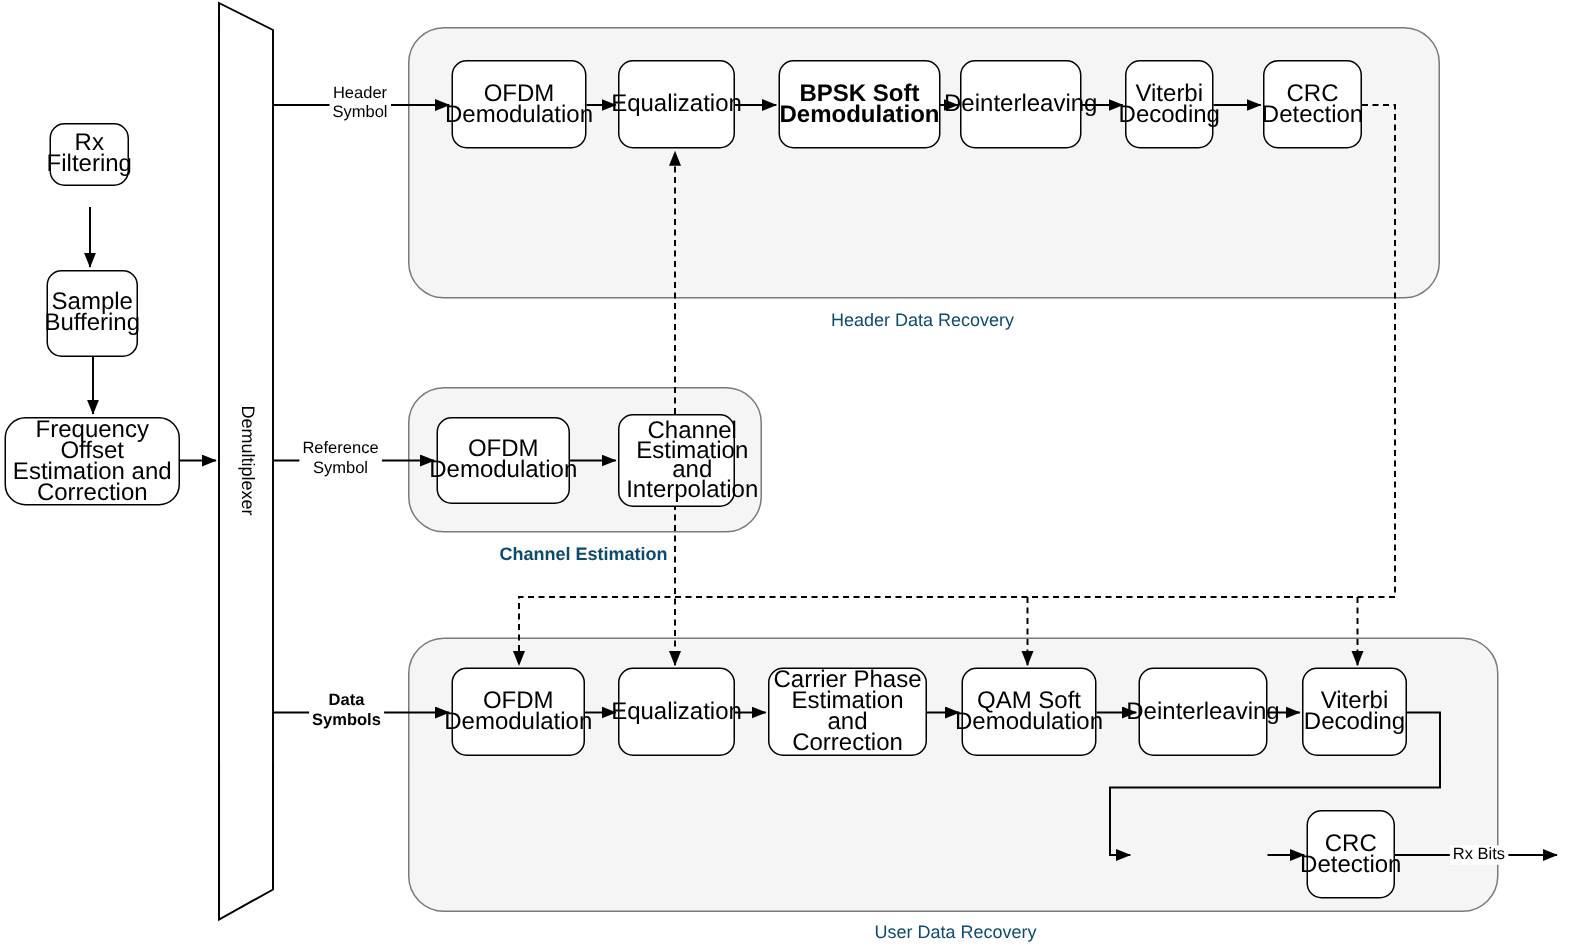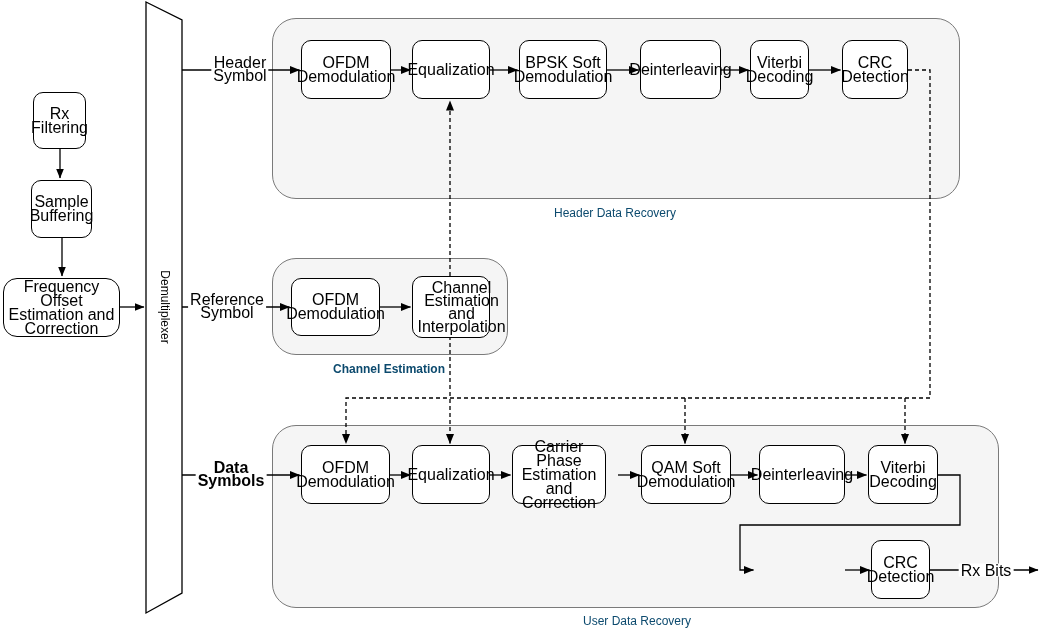--- a/index.html
+++ b/index.html
@@ -17,21 +17,21 @@
   }
   #lines{position:absolute;left:0;top:0;z-index:2;}
   .block{
     position:absolute;background:#ffffff;border:1.5px solid #000000;border-radius:10px;
     display:flex;align-items:center;justify-content:center;text-align:center;
     font-size:16px;line-height:14px;white-space:pre-line;z-index:3;box-sizing:border-box;
     padding:2px;
   }
   .edge-label{
     position:absolute;transform:translate(-50%,-50%);z-index:4;background:#ffffff;
-    font-size:16px;line-height:13px;text-align:center;white-space:pre-line;padding:0 2px;
+    font-size:11px;line-height:13px;text-align:center;white-space:pre-line;padding:0 2px;
   }
   .demux-label{
     position:absolute;transform:translate(-50%,-50%) rotate(90deg);z-index:3;
     font-size:12px;white-space:nowrap;
   }
 </style>
 </head>
 <body>
 
 <div id="canvas">
@@ -74,52 +74,52 @@
       <path d="M450 276 L450 101" marker-end="url(#arr)"></path>
       <path d="M450 336 L450 443.5" marker-end="url(#arr)"></path>
       <path d="M908 70 L930 70 L930 398 L346 398 L346 443.5" marker-end="url(#arr)"></path>
       <path d="M685 398 L685 443.5" marker-end="url(#arr)"></path>
       <path d="M905 398 L905 443.5" marker-end="url(#arr)"></path>
     </g>
 
     <polygon points="146,2 182,20 182,593 146,613" fill="#ffffff" stroke="#000" stroke-width="1.3"></polygon>
   </svg>
 
-  <div class="block" style="left:33px;top:92px;width:53px;height:57px;">Rx
+  <div class="block" style="left:33px;top:82px;width:53px;height:42px;">Rx
 Filtering</div>
   <div class="block" style="left:31px;top:180px;width:61px;height:58px;">Sample
 Buffering</div>
   <div class="block" style="left:3px;top:278px;width:117px;height:59px;border-radius:14px;">Frequency Offset
 Estimation and
 Correction</div>
 
   <div class="demux-label" style="left:165px;top:307px;">Demultiplexer</div>
 
   <div class="block" style="left:301px;top:40px;width:90px;height:59px;">OFDM
 Demodulation</div>
   <div class="block" style="left:412px;top:40px;width:78px;height:59px;">Equalization</div>
-  <div class="block" style="left:519px;top:40px;width:88px;height:59px;">BPSK Soft
+  <div class="block" style="left:519px;top:40px;width:108px;height:59px;font-weight:bold;">BPSK Soft
 Demodulation</div>
   <div class="block" style="left:640px;top:40px;width:81px;height:59px;">Deinterleaving</div>
   <div class="block" style="left:750px;top:40px;width:59px;height:59px;">Viterbi
 Decoding</div>
   <div class="block" style="left:842px;top:40px;width:66px;height:59px;">CRC
 Detection</div>
 
   <div class="block" style="left:291px;top:278px;width:89px;height:58px;">OFDM
 Demodulation</div>
   <div class="block" style="left:412px;top:276px;width:78px;height:62px;line-height:13px;padding-left:23px;">Channel
 Estimation
 and
 Interpolation</div>
 
   <div class="block" style="left:301px;top:445px;width:89px;height:59px;">OFDM
 Demodulation</div>
   <div class="block" style="left:412px;top:445px;width:78px;height:59px;">Equalization</div>
-  <div class="block" style="left:512px;top:445px;width:94px;height:59px;">Carrier Phase
+  <div class="block" style="left:512px;top:445px;width:106px;height:59px;">Carrier Phase
 Estimation and
 Correction</div>
   <div class="block" style="left:641px;top:445px;width:90px;height:59px;">QAM Soft
 Demodulation</div>
   <div class="block" style="left:759px;top:445px;width:86px;height:59px;">Deinterleaving</div>
   <div class="block" style="left:868px;top:445px;width:70px;height:59px;">Viterbi
 Decoding</div>
   <div class="block" style="left:871px;top:540px;width:59px;height:59px;">CRC
 Detection</div>
 

